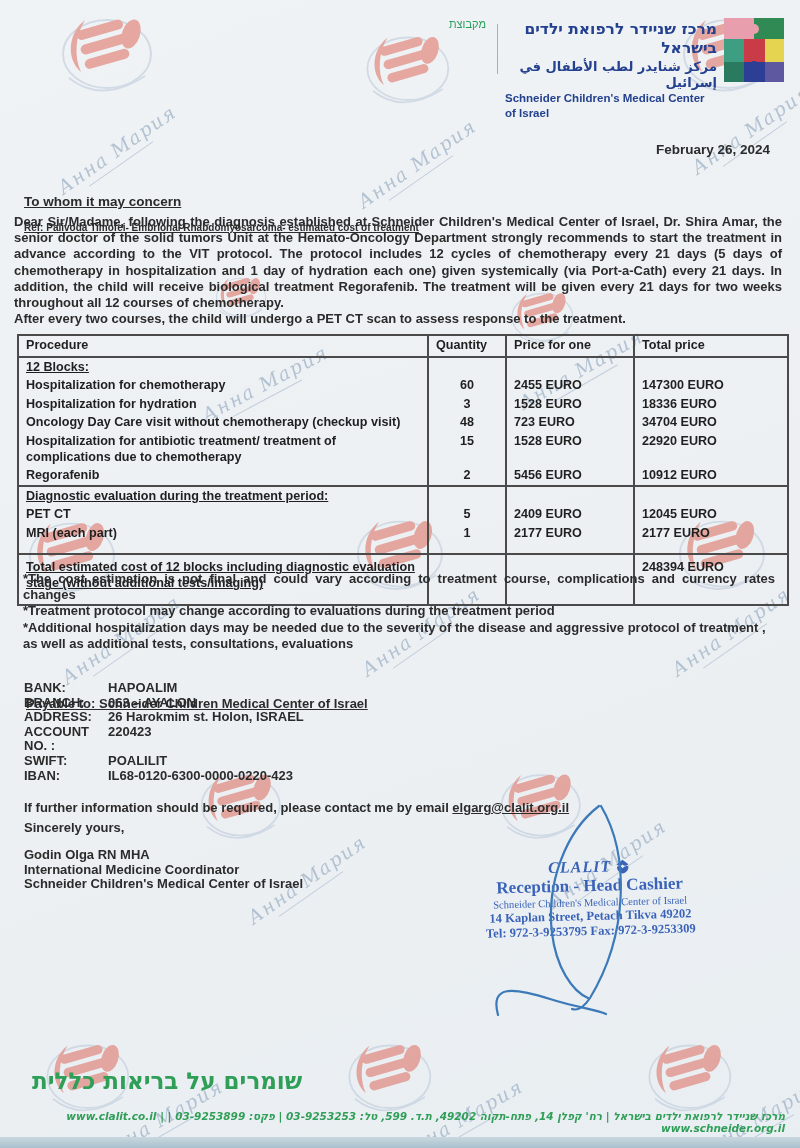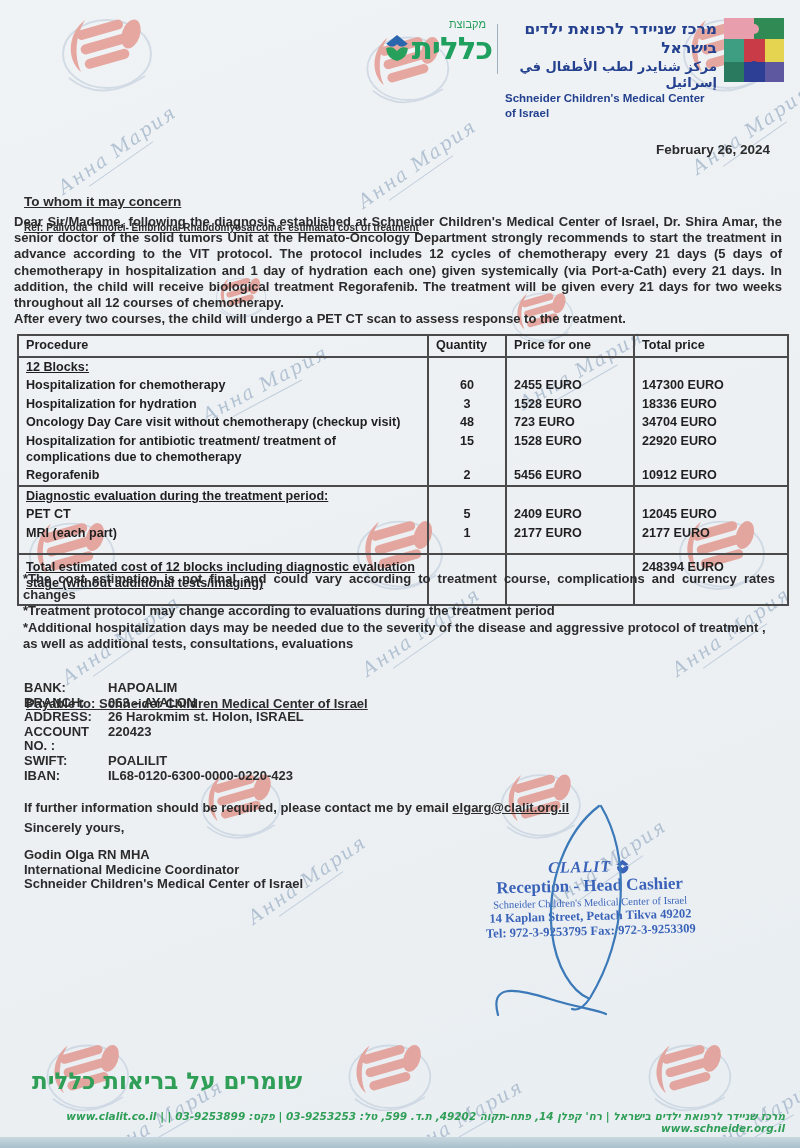--- a/index.html
+++ b/index.html
@@ -157,27 +157,20 @@
     <div class="wm-text" style="left:538px;top:852px"><span>Анна Мария</span><span class="wm-sub"></span></div>
     <div class="wm-text" style="left:92px;top:1108px;transform:rotate(-30deg)"><span>Анна Мария</span><span class="wm-sub"></span></div>
     <div class="wm-text" style="left:392px;top:1108px;transform:rotate(-30deg)"><span>Анна Мария</span><span class="wm-sub"></span></div>
     <div class="wm-text" style="left:688px;top:1108px;transform:rotate(-30deg)"><span>Анна Мария</span><span class="wm-sub"></span></div>
   </div>
 
   <div class="content">
 
     <div class="abs clalit-logo">
       <div class="clalit-group">מקבוצת</div>
-      <div class="clalit-row">
-        <span class="clalit-word">כללית</span>
-        <svg width="26" height="28" viewBox="0 0 24 26">
-          <path d="M12 1 L22 9 C18 12.5 15 12.5 12 9.5 C9 12.5 6 12.5 2 9 Z" fill="#2a66ad"></path>
-          <path d="M2 13 C7 11 10 13 12 16 C14 13 17 11 22 13 C22 20 17 24 12 25 C7 24 2 20 2 13 Z" fill="#27a05c"></path>
-        </svg>
-      </div>
     </div>
     <div class="abs header-sep"></div>
     <div class="abs hospital-titles">
       <div class="ht-he">מרכז שניידר לרפואת ילדים בישראל</div>
       <div class="ht-ar">مركز شنايدر لطب الأطفال في إسرائيل</div>
       <div class="ht-en">Schneider Children's Medical Center of Israel</div>
     </div>
     <svg class="abs puzzle" width="64" height="68" viewBox="0 0 64 68">
       <rect x="2" y="2" width="30" height="21" fill="#e99eae"></rect>
       <rect x="32" y="2" width="30" height="21" fill="#2f8a53"></rect>

